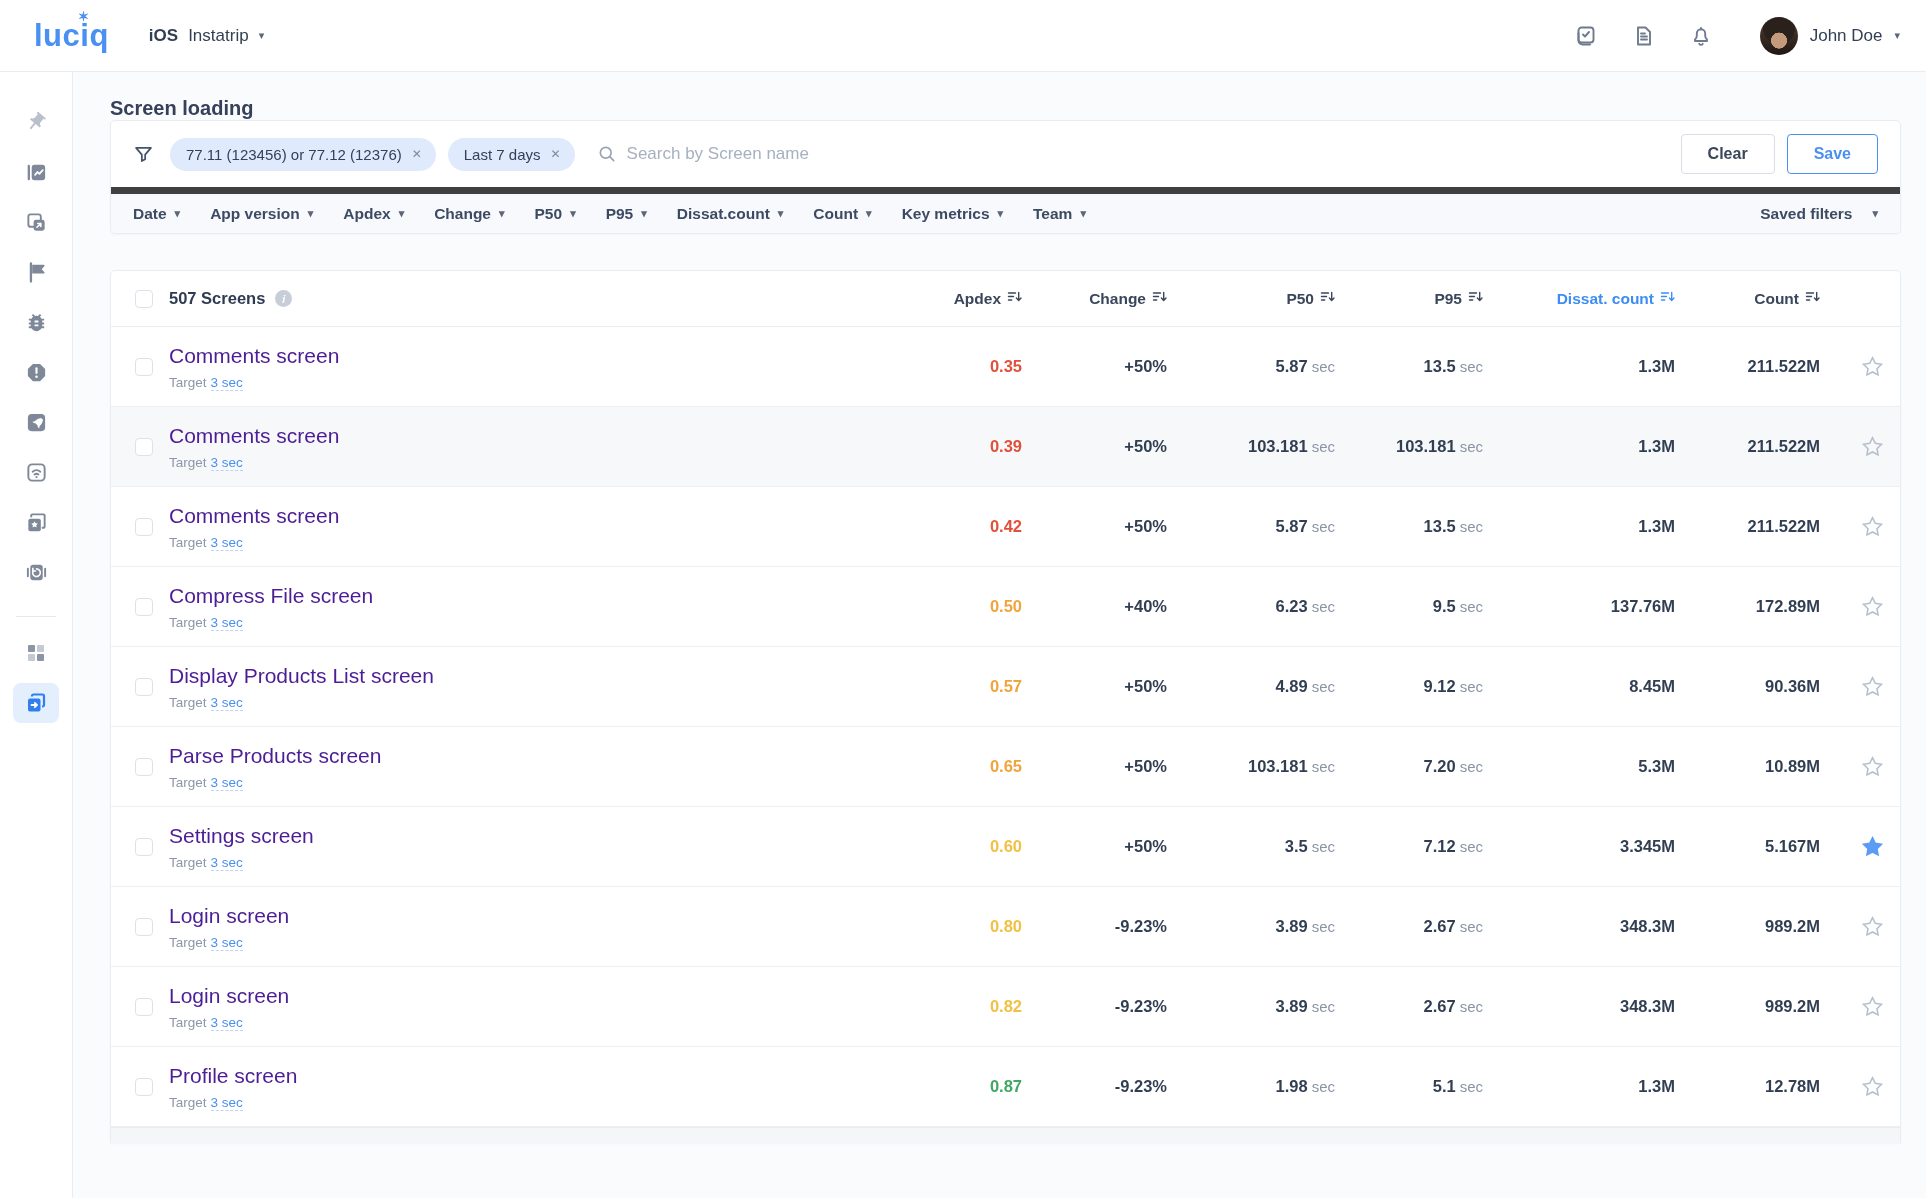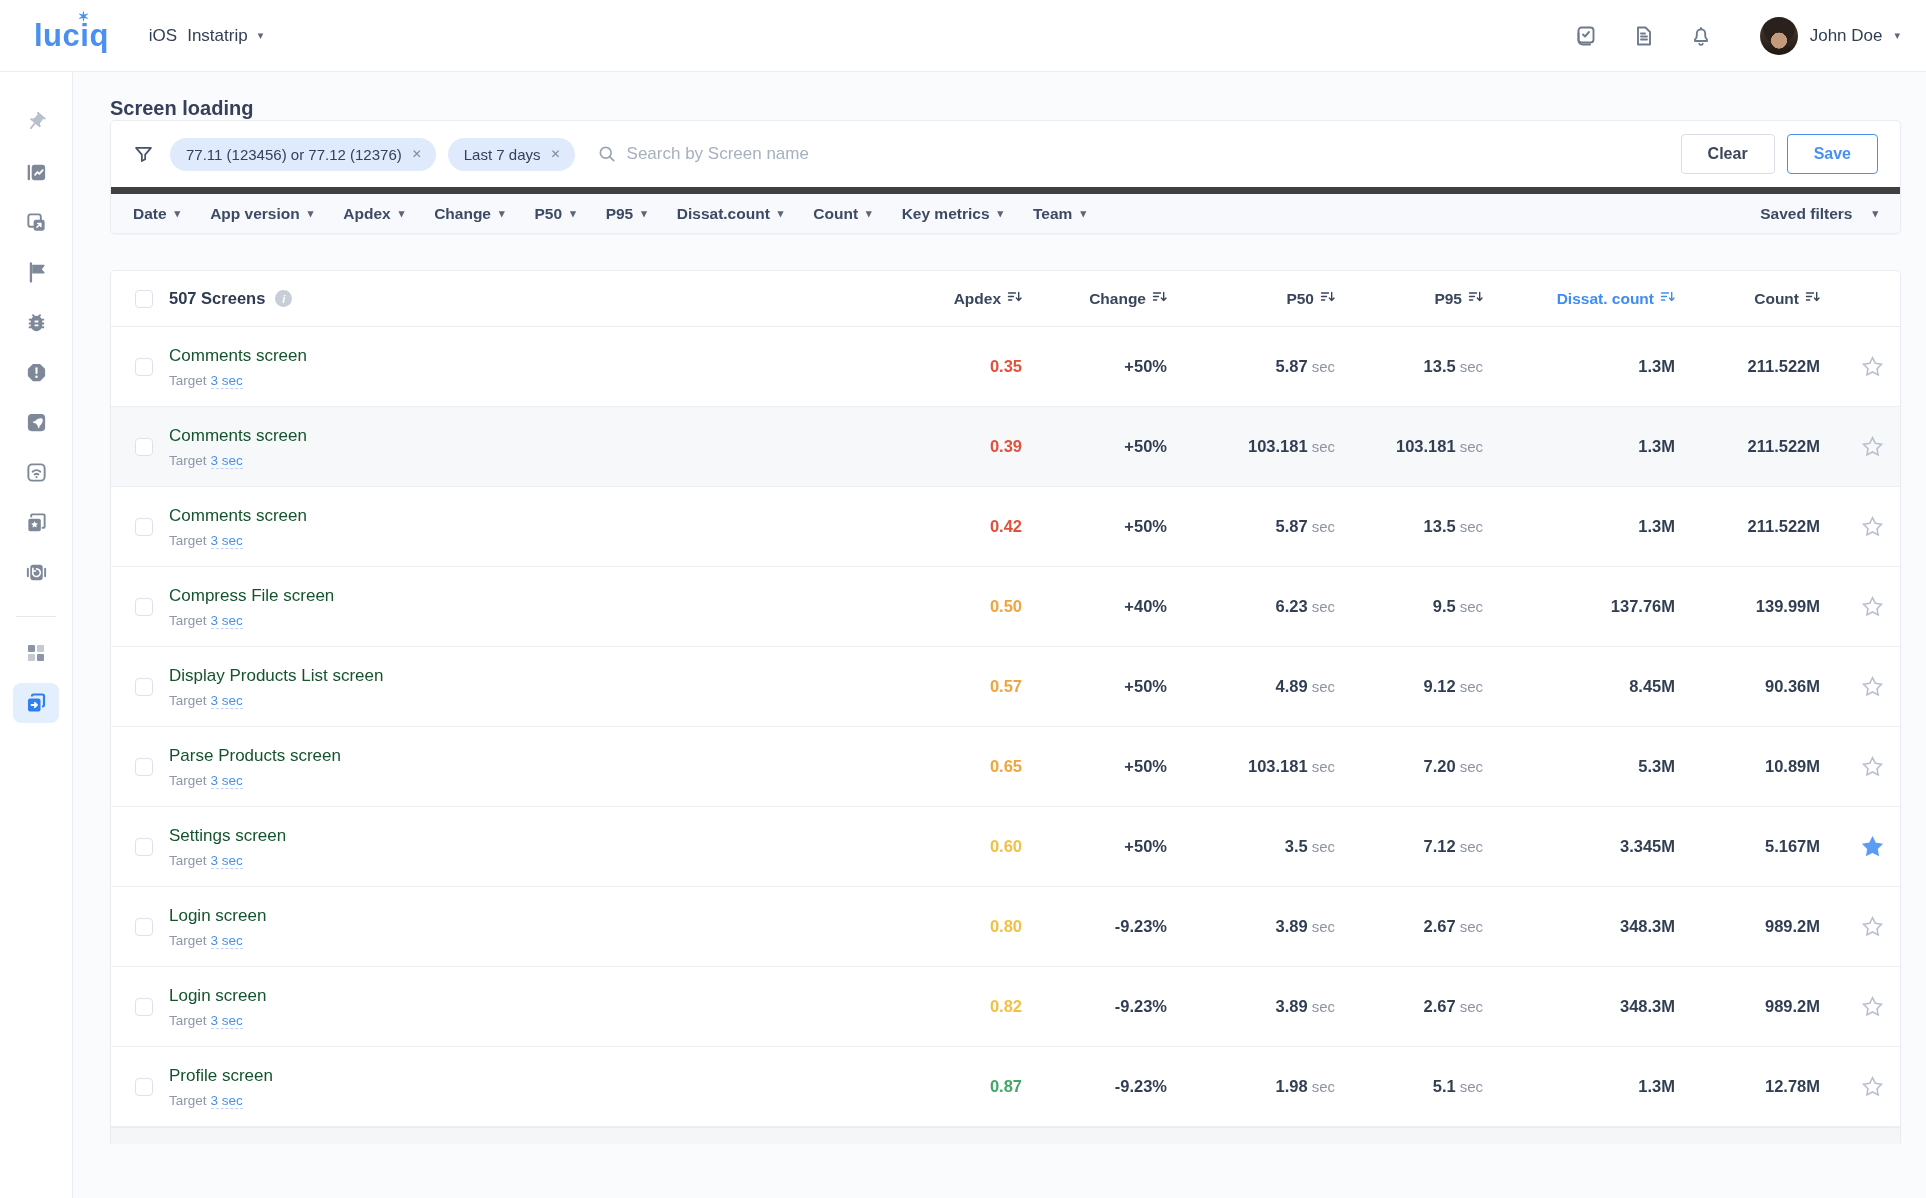--- a/index.html
+++ b/index.html
@@ -4,21 +4,21 @@
 <style>
   * { margin:0; padding:0; box-sizing:border-box; }
   html,body { width:1926px; height:1198px; overflow:hidden; }
   body { font-family:"Liberation Sans", sans-serif; background:#fafbfd; color:#323f52; }
 
   
   .topbar { height:72px; background:#fff; border-bottom:1px solid #e9edf2; display:flex; align-items:center; padding:0 26px 0 34px; }
   .logo { position:relative; font-size:31px; font-weight:bold; color:#4a90f2; letter-spacing:0.5px; padding-right:8px; }
   .logo .logo-star { position:absolute; top:-9px; left:44px; font-size:13px; color:#4a90f2; }
   .app-select { display:flex; align-items:center; gap:10px; margin-left:32px; cursor:pointer; }
-  .platform { font-weight:normal; font-size:17px; color:#323f52; }
+  .platform { font-weight:bold; font-size:17px; color:#323f52; }
   .app-name { font-size:17px; color:#323f52; }
   .caret { font-size:11px; color:#5b6679; line-height:1; }
   .topbar-right { margin-left:auto; display:flex; align-items:center; gap:32px; }
   .tb-icon { width:26px; height:26px; color:#6e7a8e; display:flex; align-items:center; justify-content:center; cursor:pointer; }
   .user-menu { display:flex; align-items:center; gap:12px; cursor:pointer; margin-left:14px; }
   .avatar { width:38px; height:38px; border-radius:50%;
     background: radial-gradient(circle at 50% 62%, #c49a7c 0 26%, rgba(0,0,0,0) 27%),
                 radial-gradient(circle at 50% 30%, #2a211c 0 48%, rgba(0,0,0,0) 49%),
                 linear-gradient(#534034, #1f1713); }
   .user-name { font-size:17px; color:#323f52; }
@@ -57,21 +57,21 @@
   .tgrid { display:grid; grid-template-columns:34px 1fr 115px 145px 168px 148px 192px 145px 64px; align-items:center; padding:0 16px 0 24px; }
   .thead { height:56px; border-bottom:1px solid #e9edf2; }
   .thead-title { display:flex; align-items:center; gap:10px; font-size:16.5px; font-weight:bold; color:#2f3b52; }
   .info-dot { width:17px; height:17px; border-radius:50%; background:#c7ced8; color:#fff; font-size:11px; font-weight:bold; display:flex; align-items:center; justify-content:center; font-style:italic; cursor:pointer; }
   .th { display:flex; align-items:center; justify-content:flex-end; gap:6px; font-size:15.5px; font-weight:600; color:#3a465c; cursor:pointer; }
   .th.active { color:#3d8df5; }
   .checkbox { width:18px; height:18px; border:1.5px solid #dde2ea; border-radius:4px; background:#fff; display:inline-block; cursor:pointer; }
 
   .trow { height:80px; border-bottom:1px solid #eceff3; background:#fff; }
   .trow.highlighted { background:#f6f8fa; }
-  .cell-name .screen-name { font-size:17px; color:#14532d; }
+  .cell-name .screen-name { font-size:21px; color:#4c1d95; }
   .cell-name .screen-target { margin-top:7px; font-size:13.5px; color:#8e97a8; }
   .target-link { color:#4a90f2; text-decoration:none; border-bottom:1px dashed #bcd4f8; margin-left:4px; cursor:pointer; }
   .cell { text-align:right; font-size:16.5px; font-weight:600; color:#323f52; display:flex; justify-content:flex-end; align-items:baseline; }
   .apdex { font-size:16.5px; }
   .apdex-red { color:#e2503c; } .apdex-orange { color:#f0a43c; } .apdex-yellow { color:#f2c044; } .apdex-green { color:#41a764; }
   .unit { font-weight:400; color:#8b94a5; font-size:15px; margin-left:4px; }
   .star-btn { display:flex; justify-content:flex-end; cursor:pointer; }
   .star-btn svg path { fill:none; stroke:#b6bfcc; stroke-width:1.6; }
   .star-btn.starred svg path { fill:#5b9cf5; stroke:#5b9cf5; }
   .partial-row { height:16px; background:#f4f6f8; border-top:1px solid #e9edf1; }
@@ -422,21 +422,21 @@
     <div class="cell">+40%</div>
     <div class="cell">
               <span>6.23</span>
               <span class="unit">sec</span>
             </div>
     <div class="cell">
               <span>9.5</span>
               <span class="unit">sec</span>
             </div>
     <div class="cell">137.76M</div>
-    <div class="cell">139.99M</div>
+    <div class="cell">172.89M</div>
     <div class="star-btn">
       <svg width="23" height="23" viewBox="0 0 24 24">
                 <path d="M12 2.8l2.9 5.9 6.5.95-4.7 4.6 1.1 6.5L12 17.7l-5.8 3.05 1.1-6.5-4.7-4.6 6.5-.95z"></path>
               </svg>
     </div>
   </div>
           <div class="tgrid trow">
     <span class="checkbox"></span>
     <div class="cell-name">
       <div class="screen-name">Display Products List screen</div>

